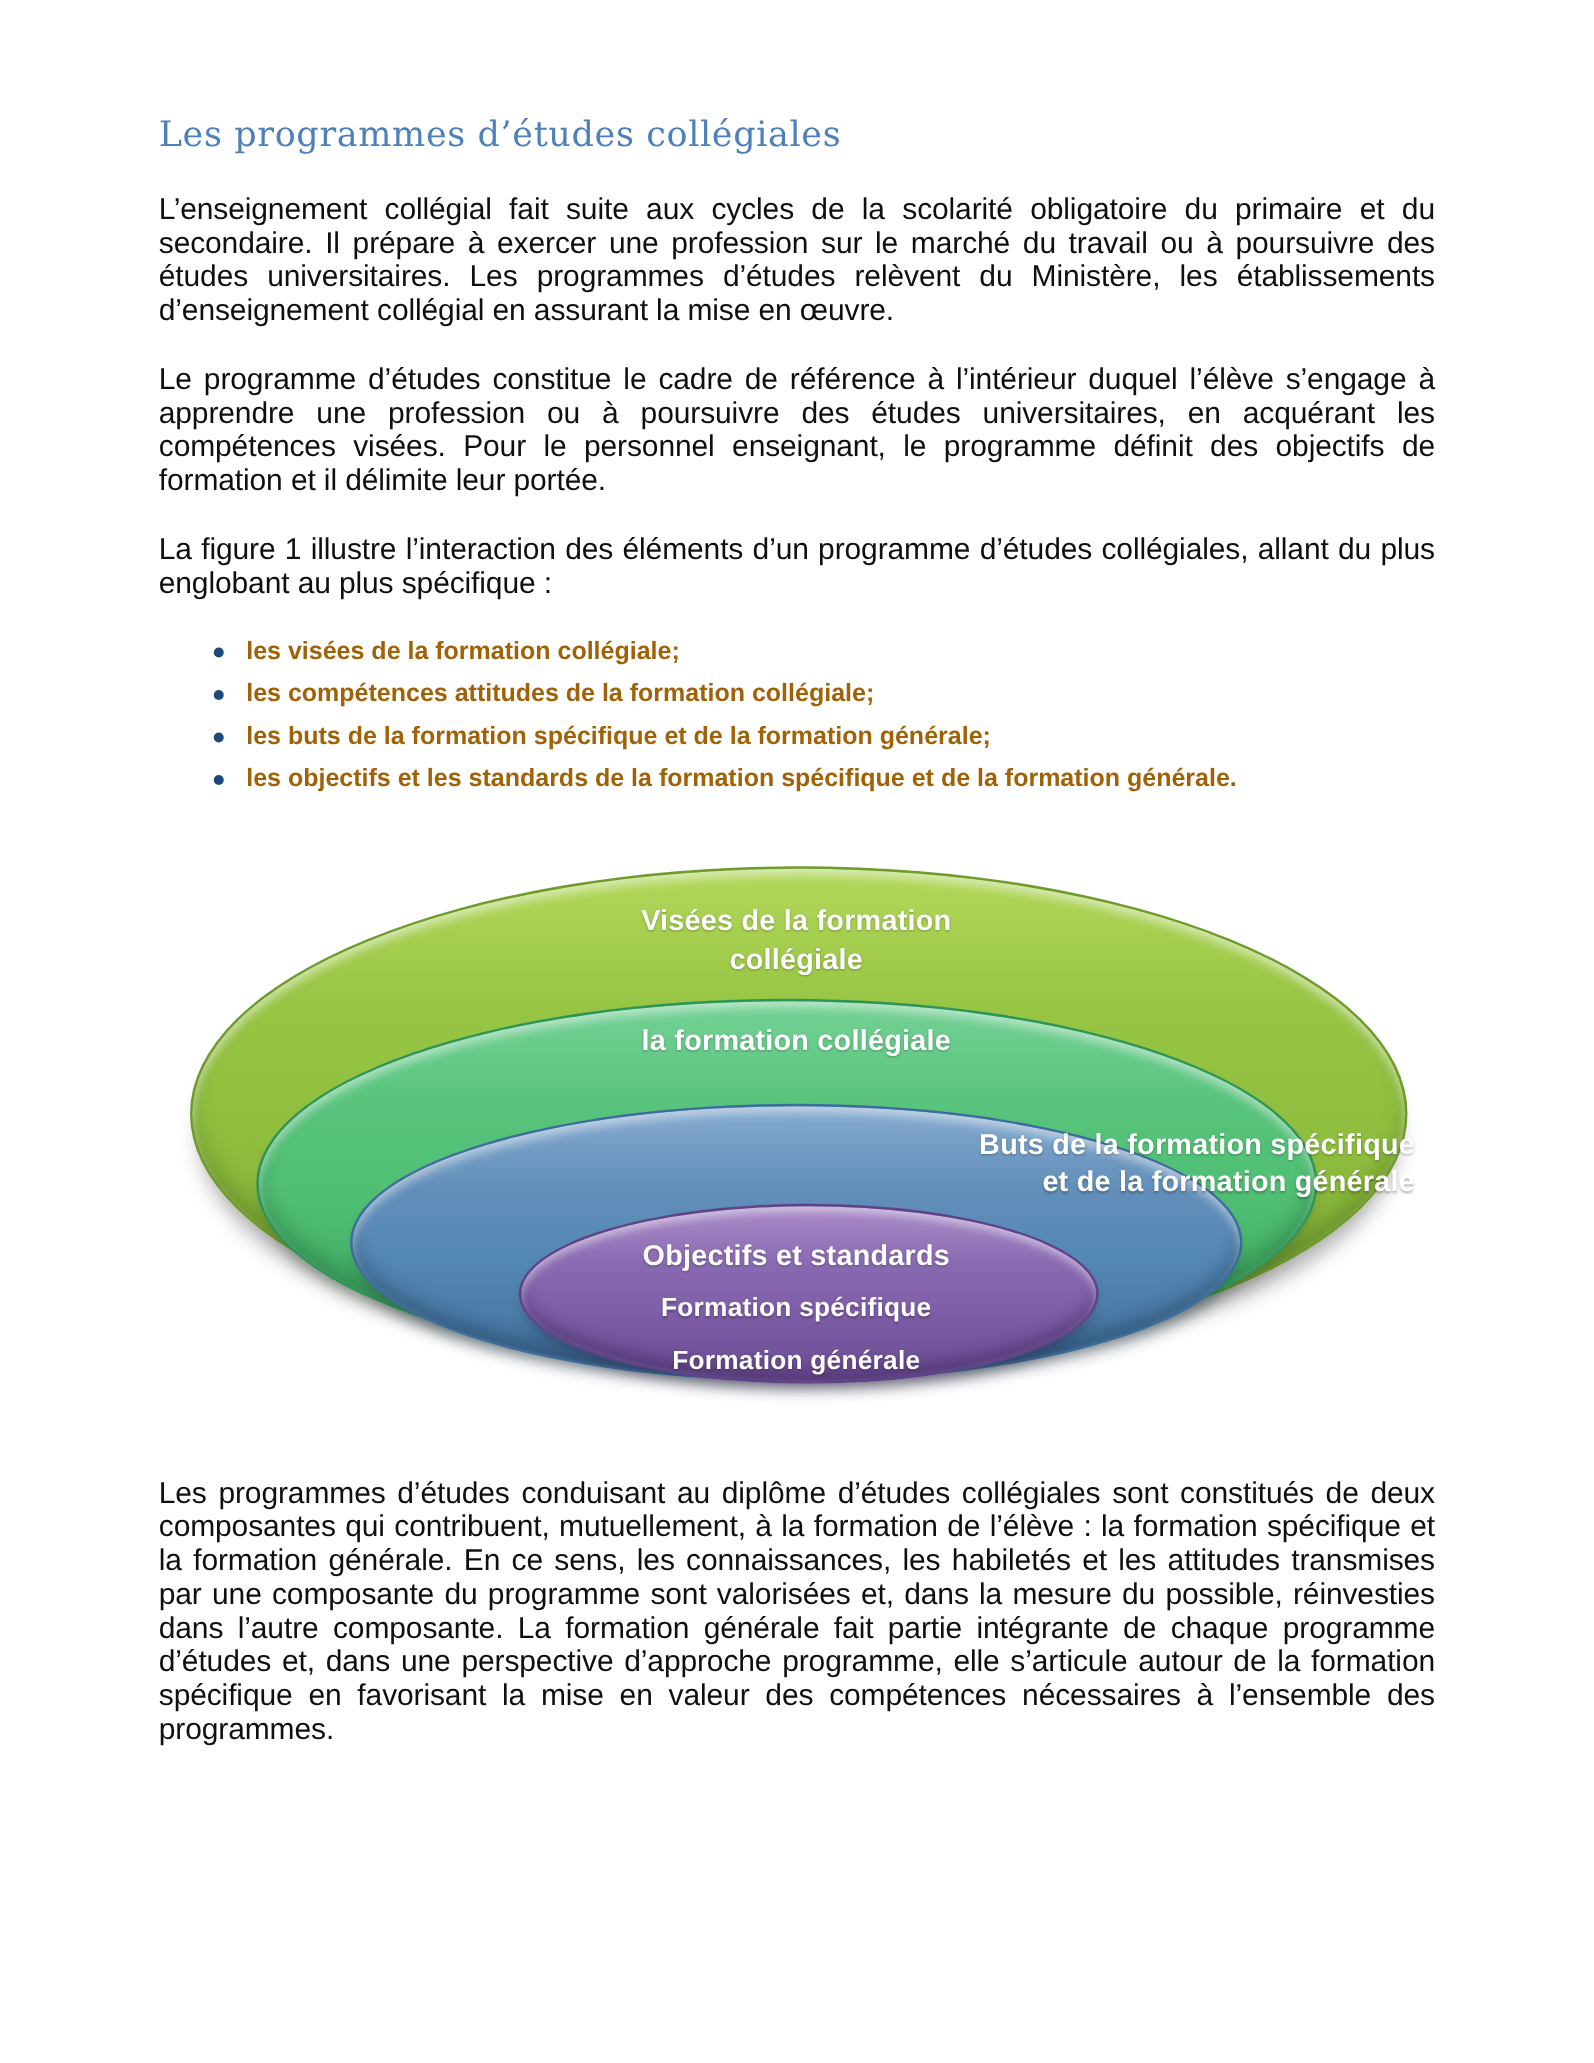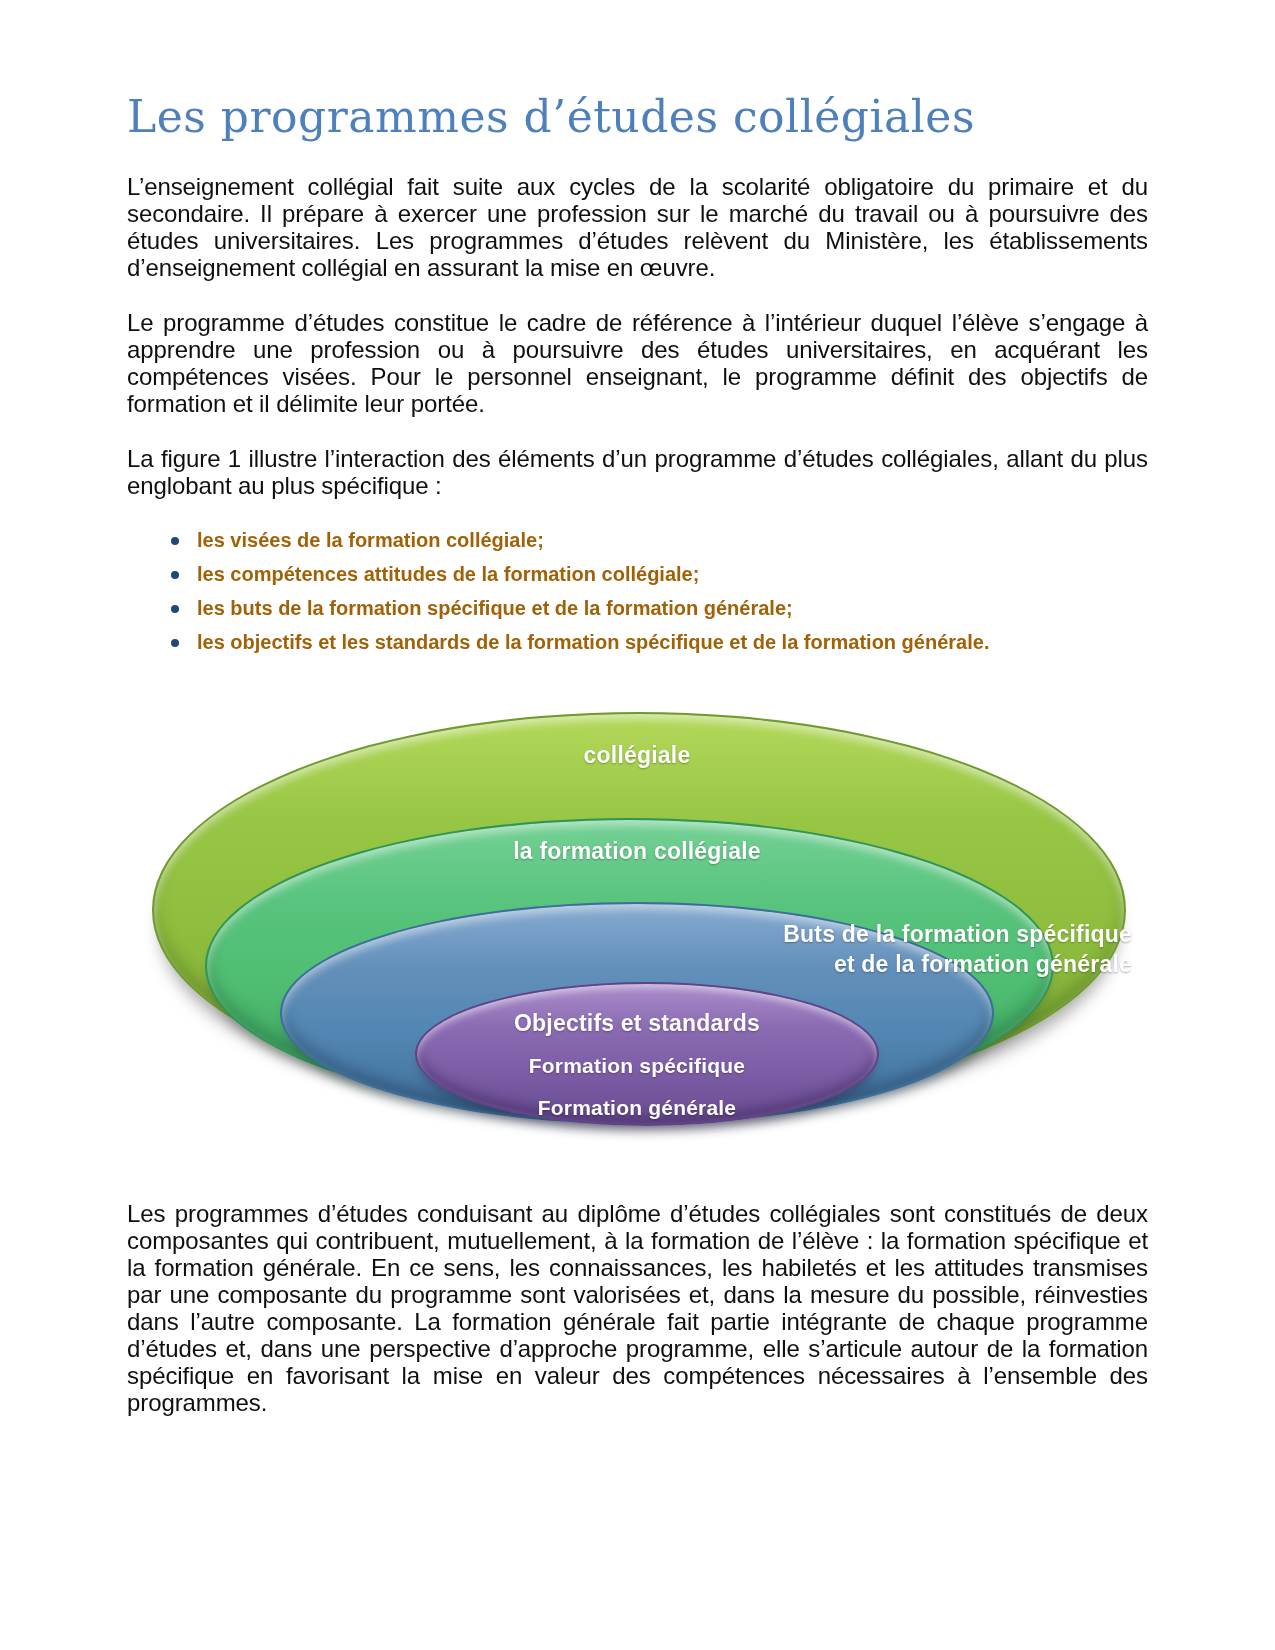--- a/index.html
+++ b/index.html
@@ -11,21 +11,21 @@
     box-sizing:border-box;
     padding:92px 127px 0 127px;
     font-family:"Liberation Sans",sans-serif;
     color:#111111;
     overflow:hidden;
   }
   h1.title{
     margin:0 0 30px 0;
     font-family:"DejaVu Serif","Liberation Serif",serif;
     font-weight:400;
-    font-size:44px;
+    font-size:28px;
     line-height:1.15;
     color:#4e80bc;
     letter-spacing:0.5px;
   }
   p.body{
     margin:0 0 28px 0;
     font-size:24px;
     line-height:27px;
     text-align:justify;
     letter-spacing:-0.1px;
@@ -162,20 +162,21 @@
   </ul>
 
 
   <div class="figure">
     <div class="ellipse e1"></div>
     <div class="ellipse e2"></div>
     <div class="ellipse e3"></div>
     <div class="ellipse e4"></div>
 
     <div class="figlabel l1">
+      <span>Visées de la formation</span>
       <span>collégiale</span>
     </div>
     <div class="figlabel l2">
       <span>la formation collégiale</span>
     </div>
     <div class="figlabel l3">
       <span>Buts de la formation spécifique</span>
       <span>et de la formation générale</span>
     </div>
     <div class="figlabel l4">

